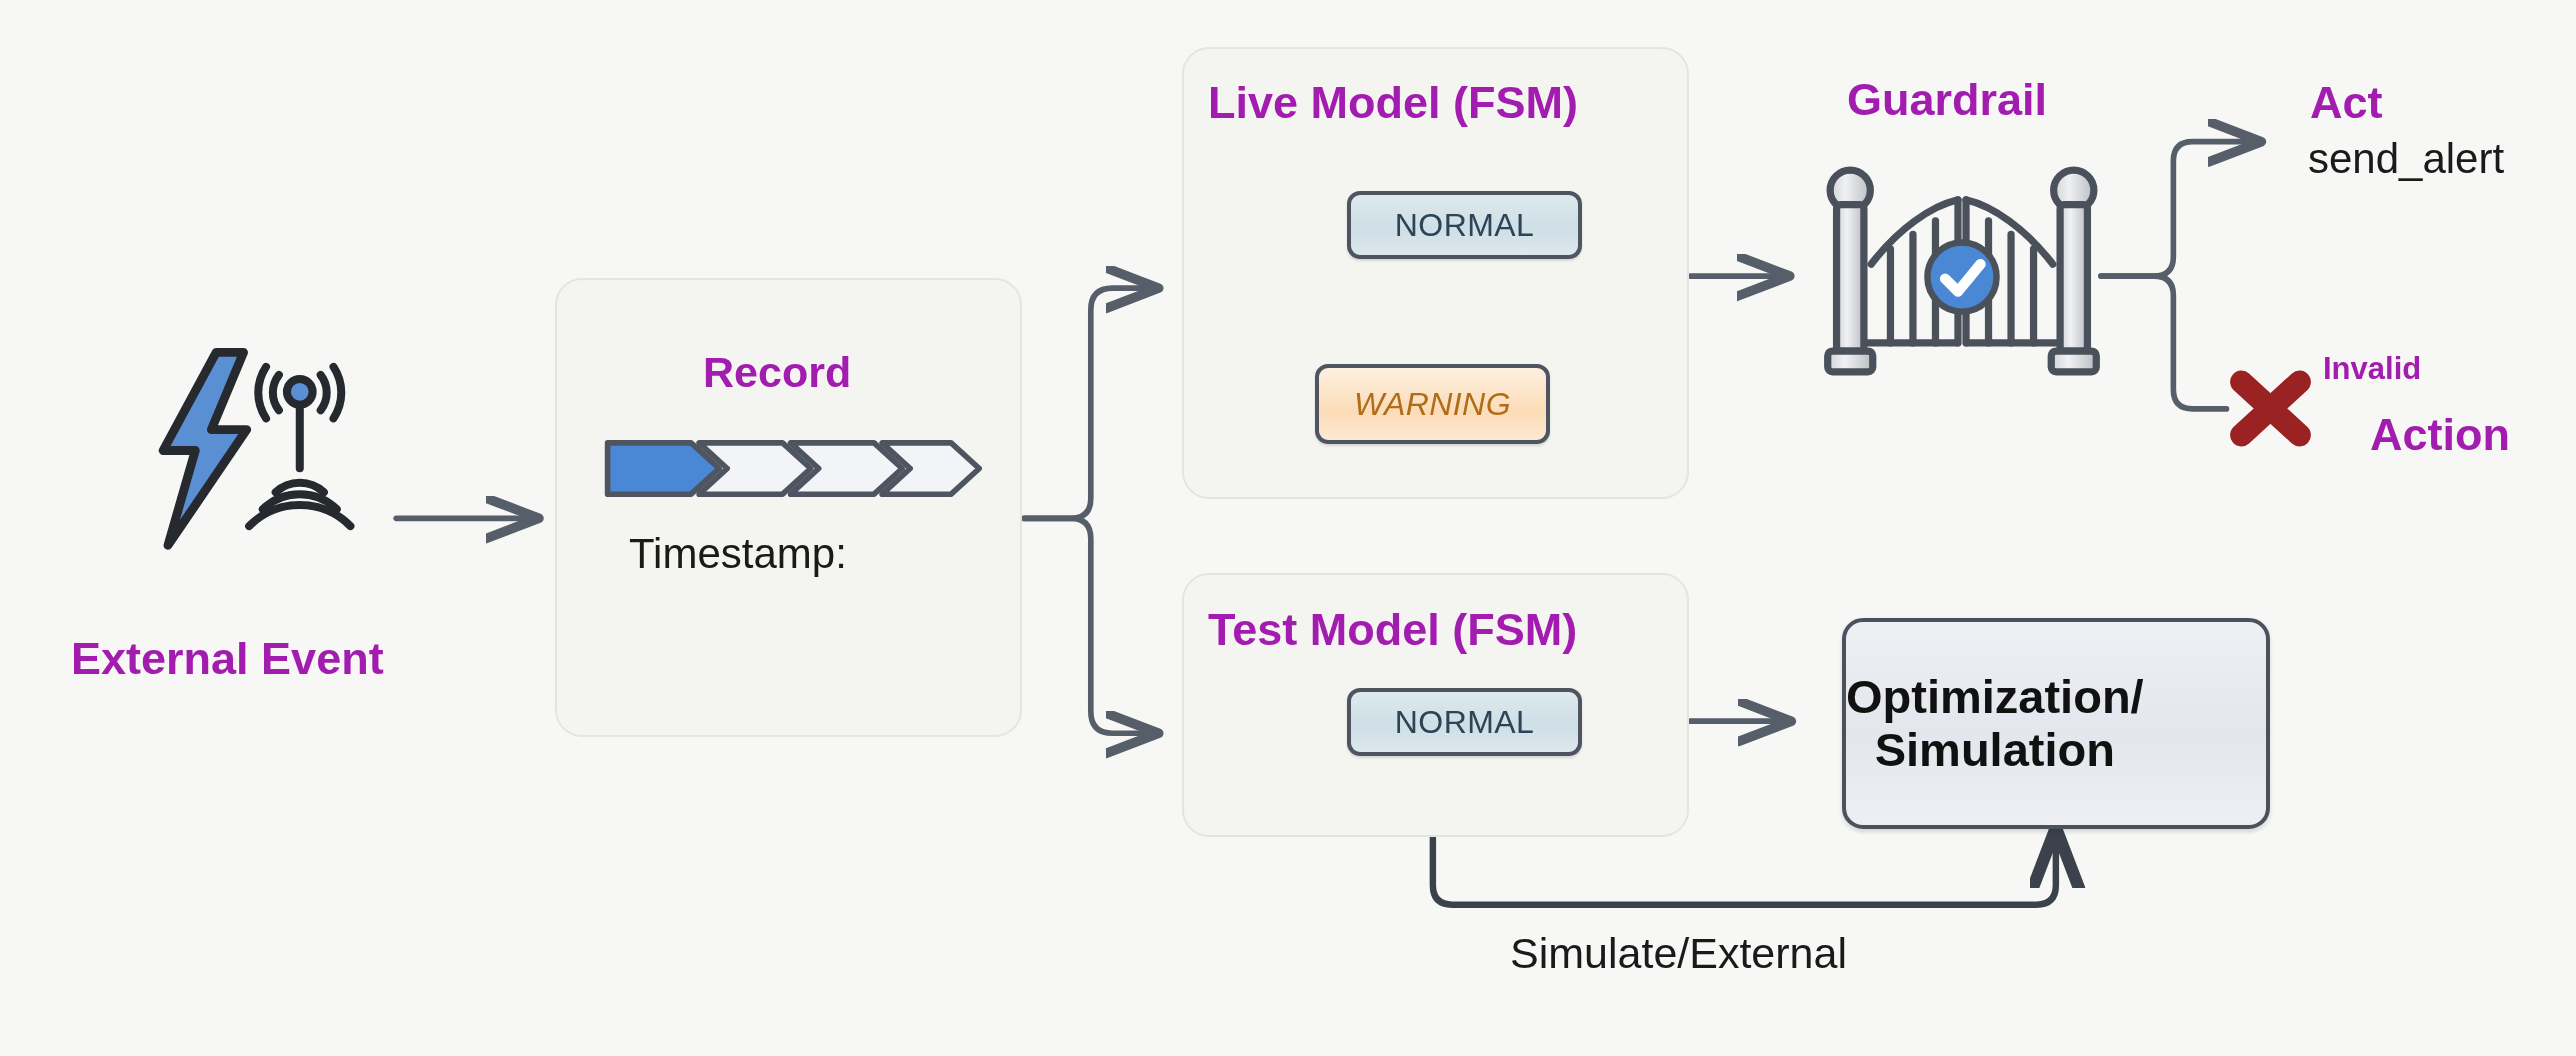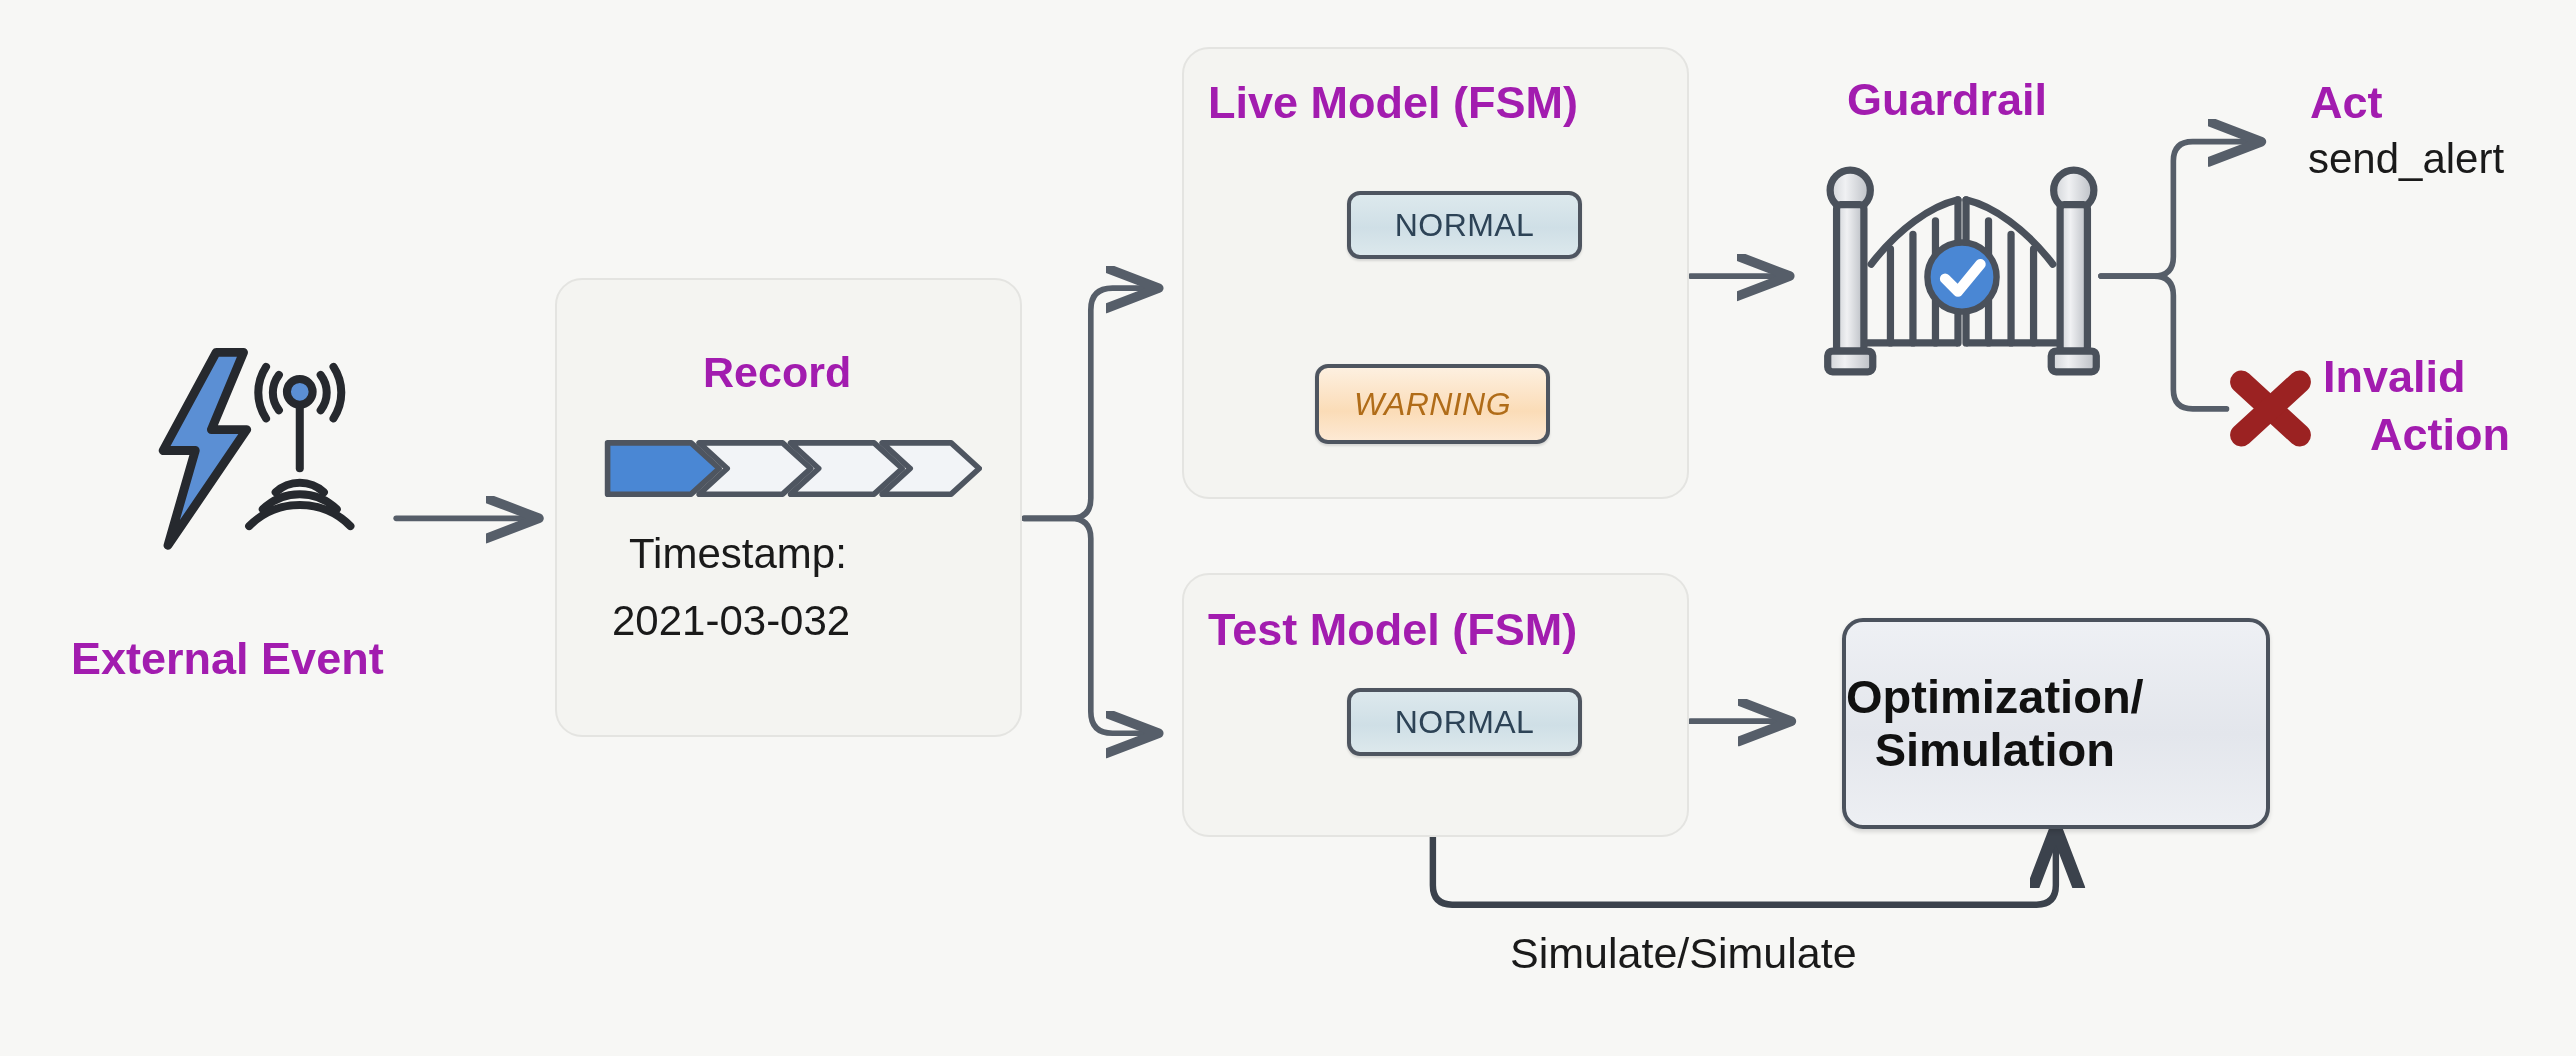--- a/index.html
+++ b/index.html
@@ -155,21 +155,20 @@
   <svg style="position:absolute;left:604px;top:438px;width:378px;height:61px;" viewBox="0 0 470 76">
     <g stroke="#4e5560" stroke-width="7" stroke-linejoin="round">
       <path d="M 4,6 L 108,6 L 143,38 L 108,70 L 4,70 Z" fill="#4a87d4"></path>
       <path d="M 118,6 L 222,6 L 257,38 L 222,70 L 118,70 L 153,38 Z" fill="#f2f4f7"></path>
       <path d="M 232,6 L 336,6 L 371,38 L 336,70 L 232,70 L 267,38 Z" fill="#f2f4f7"></path>
       <path d="M 346,6 L 432,6 L 467,38 L 432,70 L 346,70 L 381,38 Z" fill="#f2f4f7"></path>
     </g>
   </svg>
 
   <div class="label-plain" style="left:629px;top:530px;font-size:42px;">Timestamp:</div>
-  <div class="label-plain" style="left:612px;top:597px;font-size:42px;">2021-03-032</div>
 
   <div class="node-box" style="left:1182px;top:47px;width:507px;height:452px;"></div>
 
   <div class="label-strong" style="left:1208px;top:77px;font-size:45px;">Live Model (FSM)</div>
 
   <div class="state-chip chip-normal" style="left:1315px;top:191px;width:235px;height:68px;">
     <span>NORMAL</span>
   </div>
 
   <div class="state-chip chip-warning" style="left:1315px;top:364px;width:235px;height:80px;font-style:italic;">
@@ -236,26 +235,26 @@
   <div class="label-strong" style="left:2310px;top:77px;font-size:45px;">Act</div>
   <div class="label-plain" style="left:2308px;top:135px;font-size:42px;">send_alert</div>
 
   <svg style="position:absolute;left:2222px;top:364px;width:97px;height:89px;" viewBox="0 0 120 110">
     <g stroke="#9b2222" stroke-width="28" stroke-linecap="round">
       <line x1="24" y1="22" x2="96" y2="88"></line>
       <line x1="96" y1="22" x2="24" y2="88"></line>
     </g>
   </svg>
 
-  <div class="label-strong" style="left:2323px;top:351px;font-size:45px;">Invalid</div>
+  <div class="label-strong" style="left:2323px;top:351px;font-size:31px;">Invalid</div>
   <div class="label-strong" style="left:2323px;top:409px;font-size:45px;margin-left:47px;">Action</div>
 
   <div class="opt-box" style="left:1842px;top:618px;width:428px;height:211px;">
     <div>
       <div>Optimization/</div>
       <div>Simulation</div>
     </div>
   </div>
 
-  <div class="label-plain" style="left:1510px;top:929px;font-size:43px;">Simulate/Simulate</div>
+  <div class="label-plain" style="left:1510px;top:929px;font-size:43px;">Simulate/External</div>
 
 </div>
 
 
 </body></html>

